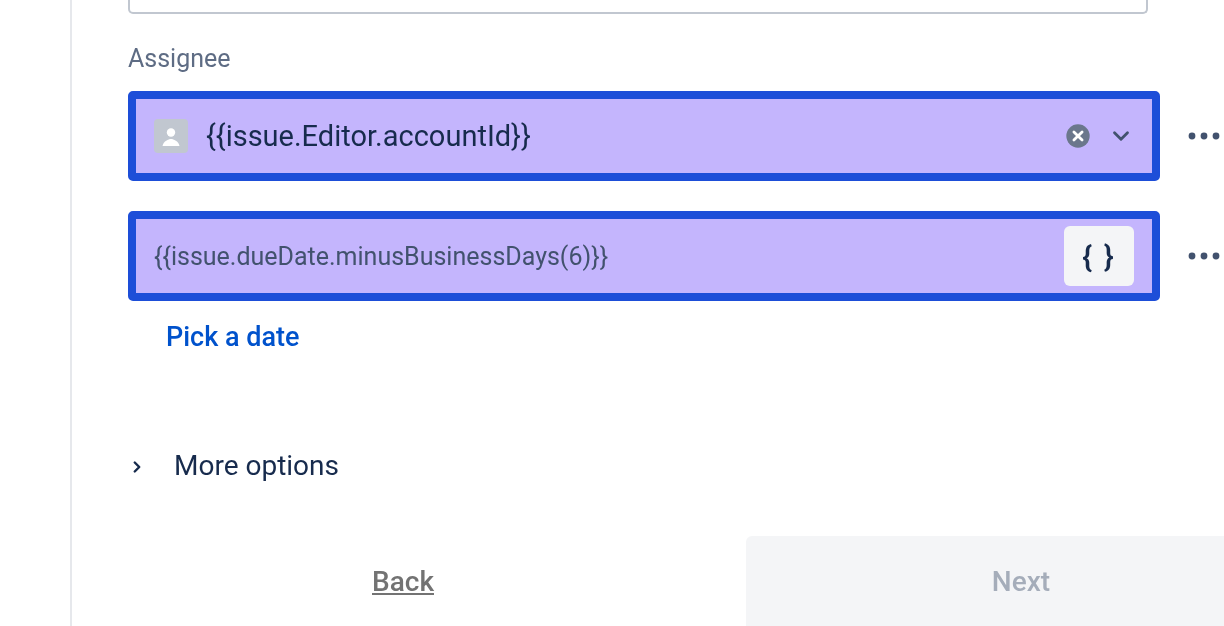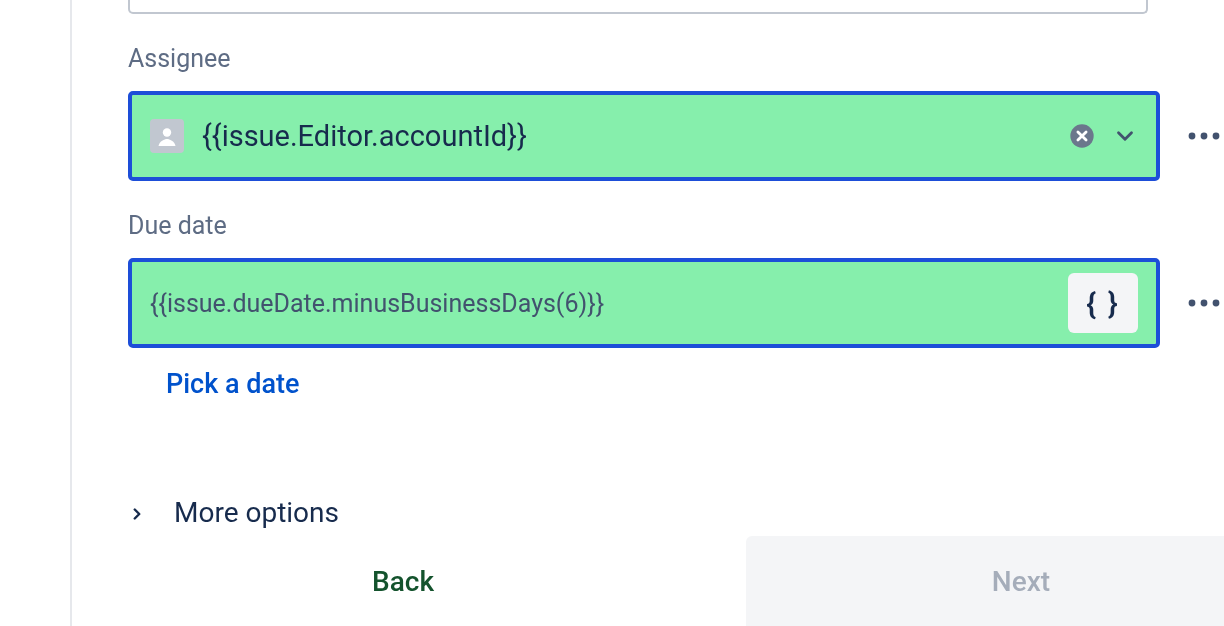--- a/index.html
+++ b/index.html
@@ -33,23 +33,23 @@
     font-weight: 400;
   }
 
   .input-row {
     display: flex;
     align-items: center;
     gap: 24px;
   }
   .input-box {
     flex: 1 1 auto;
-    border: 4px solid #1d4ed8;
+    border: 8px solid #1d4ed8;
     border-radius: 5px;
-    background: #86efac;
+    background: #c4b5fd;
     display: flex;
     align-items: center;
     padding: 11px 18px;
     height: 90px;
     color: #42526E;
     font-size: 29px;
   }
   .kebab {
     width: 40px;
     display: flex;
@@ -133,22 +133,23 @@
     height: 90px;
     display:flex;
     align-items:center;
     justify-content:center;
     font-size:28px;
     font-weight:500;
     cursor:pointer;
   }
   .btn-back {
     width: 550px;
-    color:#14532d;
+    color:#737373;
     background:transparent;
+    text-decoration:underline;
   }
   .btn-next {
     width: 550px;
     background:#F4F5F7;
     color:#A5ADBA;
     border-radius: 6px 6px 0 0;
     cursor:default;
   }
 
   svg { display:block; }
@@ -189,21 +190,20 @@
         <svg width="34" height="10" viewBox="0 0 34 10">
           <circle cx="5" cy="5" r="3.4" fill="#42526E"></circle>
           <circle cx="17" cy="5" r="3.4" fill="#42526E"></circle>
           <circle cx="29" cy="5" r="3.4" fill="#42526E"></circle>
         </svg>
       </div>
     </div>
   </div>
 
   <div class="field-block" style="margin-top:30px;">
-    <div class="field-label">Due date</div>
     <div class="input-row" style="margin-top:18px;">
       <div class="input-box due-date-box">
         <span class="due-date-value">{{issue.dueDate.minusBusinessDays(6)}}</span>
         <span class="code-chip">{ }</span>
       </div>
       <div class="kebab">
         <svg width="34" height="10" viewBox="0 0 34 10">
           <circle cx="5" cy="5" r="3.4" fill="#42526E"></circle>
           <circle cx="17" cy="5" r="3.4" fill="#42526E"></circle>
           <circle cx="29" cy="5" r="3.4" fill="#42526E"></circle>

